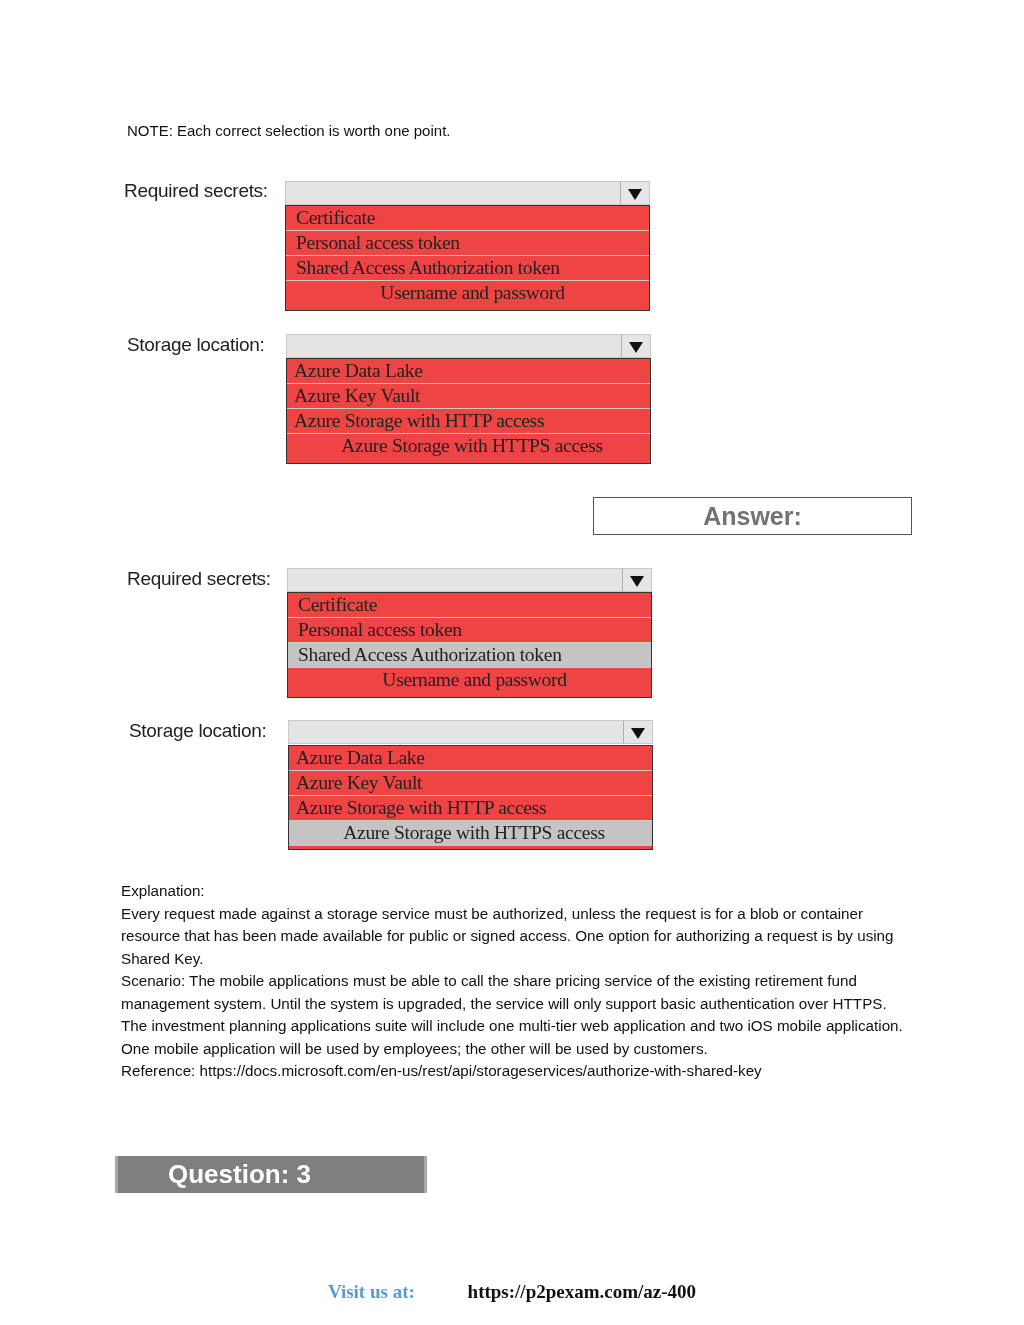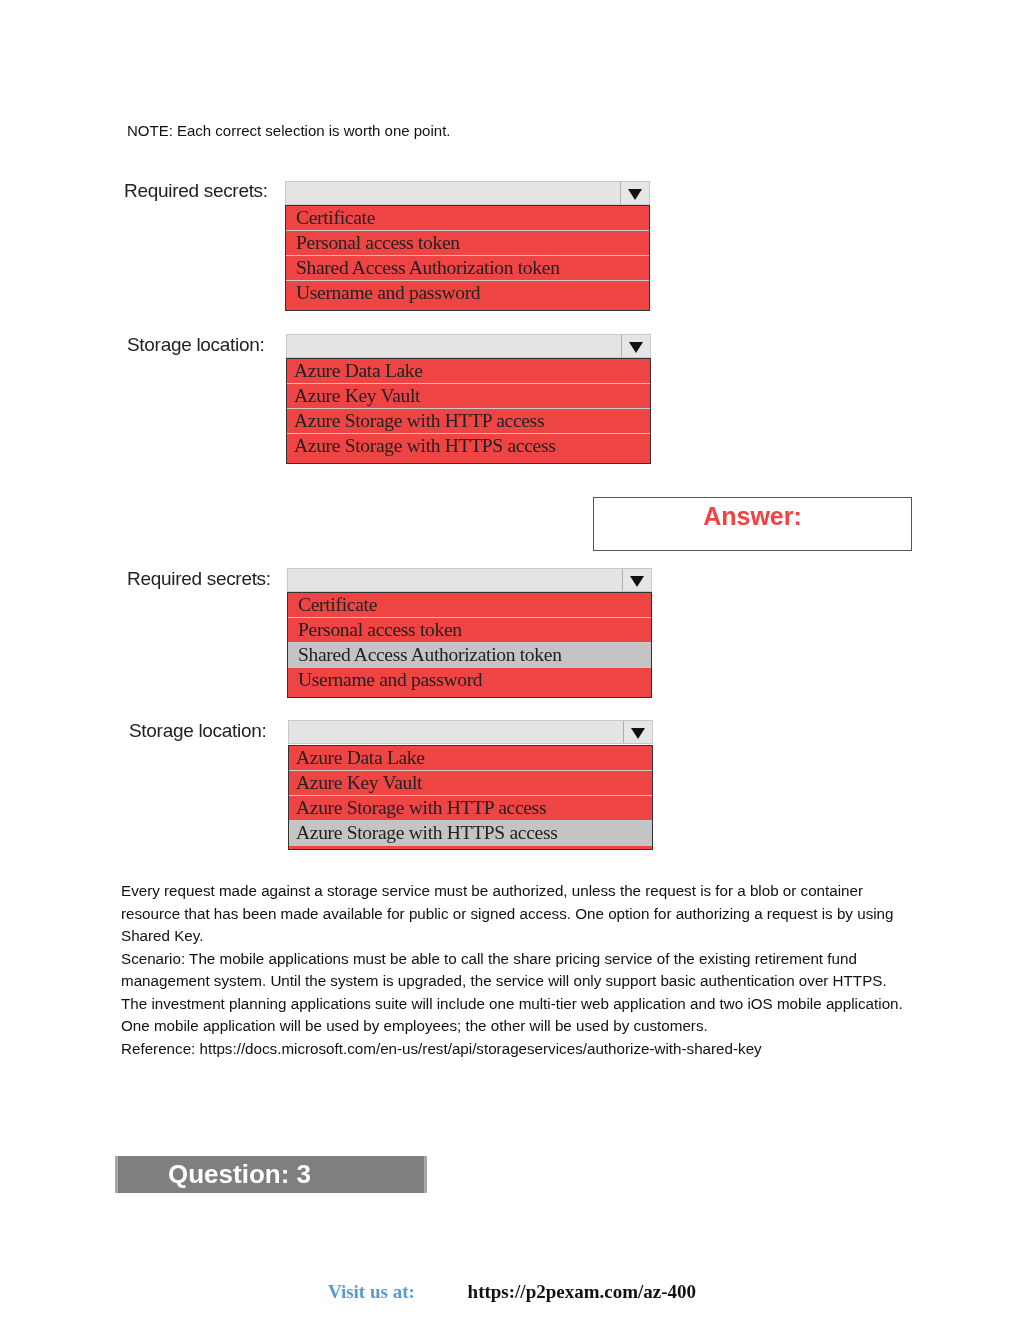--- a/index.html
+++ b/index.html
@@ -5,23 +5,23 @@
     html, body { margin: 0; padding: 0; background: #ffffff; }
     body { width: 1024px; height: 1325px; position: relative; overflow: hidden; }
     .note { position: absolute; left: 127px; top: 122px; font-family: "Liberation Sans", sans-serif; font-size: 15px; color: #111; }
     .dd-group { position: absolute; font-family: "Liberation Sans", sans-serif; }
     .dd-label { position: absolute; left: 0; top: 0; font-size: 19px; color: #222; white-space: nowrap; letter-spacing: -0.3px; }
     .dd-select { position: absolute; height: 24px; background: #e4e4e4; border: 1px solid #c8c8c8; box-sizing: border-box; }
     .dd-select .arrow-box { position: absolute; right: 0; top: 0; width: 28px; height: 22px; border-left: 1px solid #b0b0b0; background: #e6e6e6; }
     .dd-select .arrow { position: absolute; left: 7px; top: 7px; width: 0; height: 0; border-left: 7px solid transparent; border-right: 7px solid transparent; border-top: 11px solid #111; }
     .dd-list { position: absolute; border: 1.5px solid #333; background: #ef4444; box-sizing: border-box; font-family: Liberation Serif, serif; }
     .dd-opt { height: 25px; line-height: 24px; font-size: 19.5px; color: #222; padding-left: 10px; border-bottom: 1px solid #c9c9c9; box-sizing: border-box; white-space: nowrap; letter-spacing: -0.3px; }
-    .dd-opt:last-child { border-bottom: none; }
+    .dd-opt:last-child { border-bottom: none; text-align: center; }
     .dd-opt.selected { background: #c4c4c4; }
-    .answer-box { position: absolute; left: 593px; top: 497px; width: 319px; height: 54px; border: 1px solid #555; box-sizing: border-box; text-align: center; font-family: "Liberation Sans", sans-serif; font-weight: bold; font-size: 25px; line-height: 36px; color: #ef4444; }
+    .answer-box { position: absolute; left: 593px; top: 497px; width: 319px; height: 38px; border: 1px solid #555; box-sizing: border-box; text-align: center; font-family: "Liberation Sans", sans-serif; font-weight: bold; font-size: 25px; line-height: 36px; color: #737373; }
     .explanation { position: absolute; left: 121px; top: 880px; width: 800px; font-family: "Liberation Sans", sans-serif; font-size: 15.2px; line-height: 22.5px; color: #111; }
     .explanation p { margin: 0; }
     .question-banner { position: absolute; left: 115px; top: 1156px; width: 312px; height: 37px; background: #7f7f7f; border-left: 3px solid #a8a8a8; border-right: 3px solid #a8a8a8; box-sizing: border-box; font-family: "Liberation Sans", sans-serif; font-weight: bold; font-size: 26px; color: #fff; line-height: 37px; padding-left: 50px; }
     .footer { position: absolute; left: 0; width: 1024px; top: 1281px; text-align: center; font-family: "Liberation Serif", serif; font-weight: bold; font-size: 19px; }
     .footer .visit { color: #5b9bd5; margin-top: 24px; }
     .footer .url { color: #111; padding-left: 48px; }
   </style>
 </head>
 <body>
 
@@ -83,20 +83,21 @@
   </div>
   <div class="dd-list" style="left:159px; top:26px; width:365px; height:105px;">
     <div class="dd-opt" style="padding-left:7px;">Azure Data Lake</div>
     <div class="dd-opt" style="padding-left:7px;">Azure Key Vault</div>
     <div class="dd-opt" style="padding-left:7px;">Azure Storage with HTTP access</div>
     <div class="dd-opt selected" style="padding-left:7px;">Azure Storage with HTTPS access</div>
   </div>
 </div>
 
 <div class="explanation">
+  <p>Explanation:</p>
   <p>Every request made against a storage service must be authorized, unless the request is for a blob or container resource that has been made available for public or signed access. One option for authorizing a request is by using Shared Key.</p>
   <p>Scenario: The mobile applications must be able to call the share pricing service of the existing retirement fund management system. Until the system is upgraded, the service will only support basic authentication over HTTPS.</p>
   <p>The investment planning applications suite will include one multi-tier web application and two iOS mobile application. One mobile application will be used by employees; the other will be used by customers.</p>
   <p>Reference: https://docs.microsoft.com/en-us/rest/api/storageservices/authorize-with-shared-key</p>
 </div>
 
 <div class="question-banner">Question: 3</div>
 
 <div class="footer">
   <span class="visit">Visit us at:</span>

